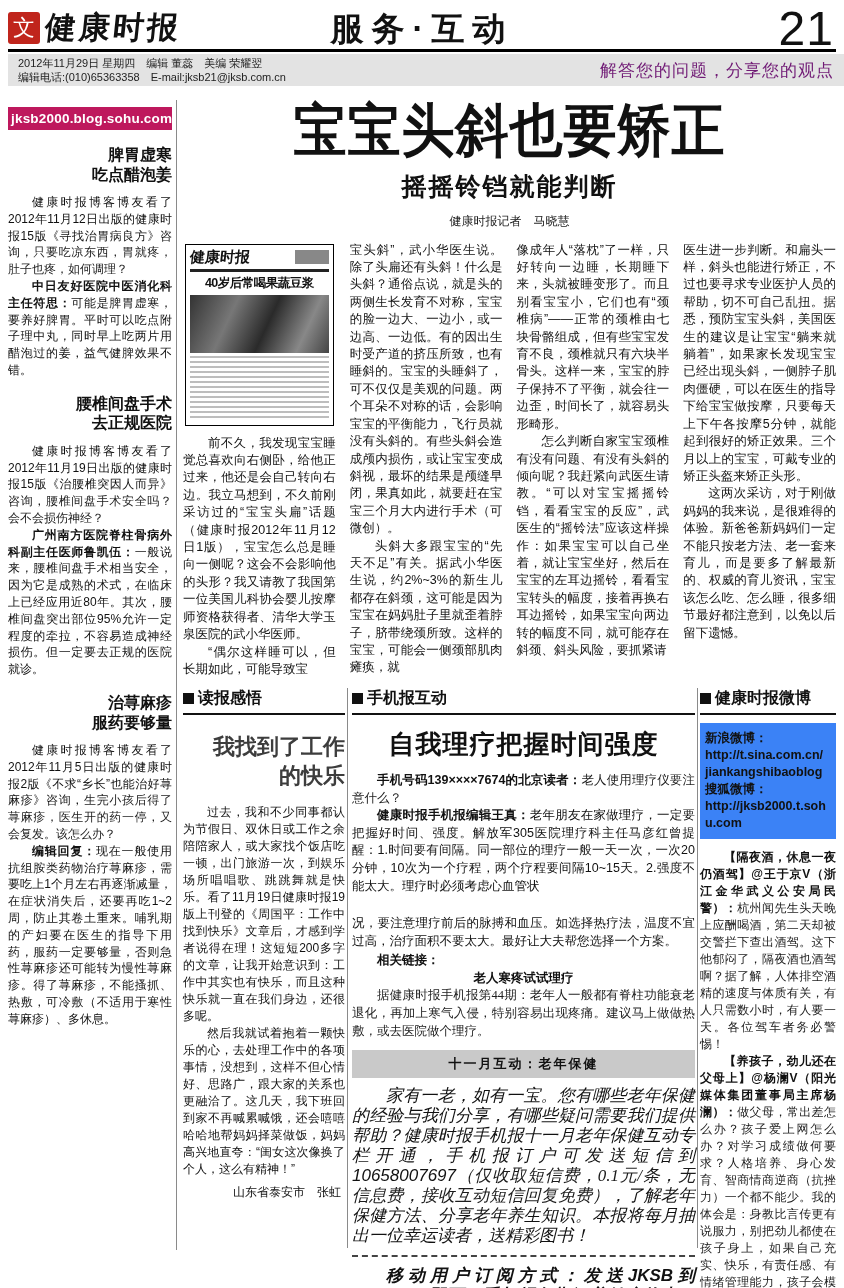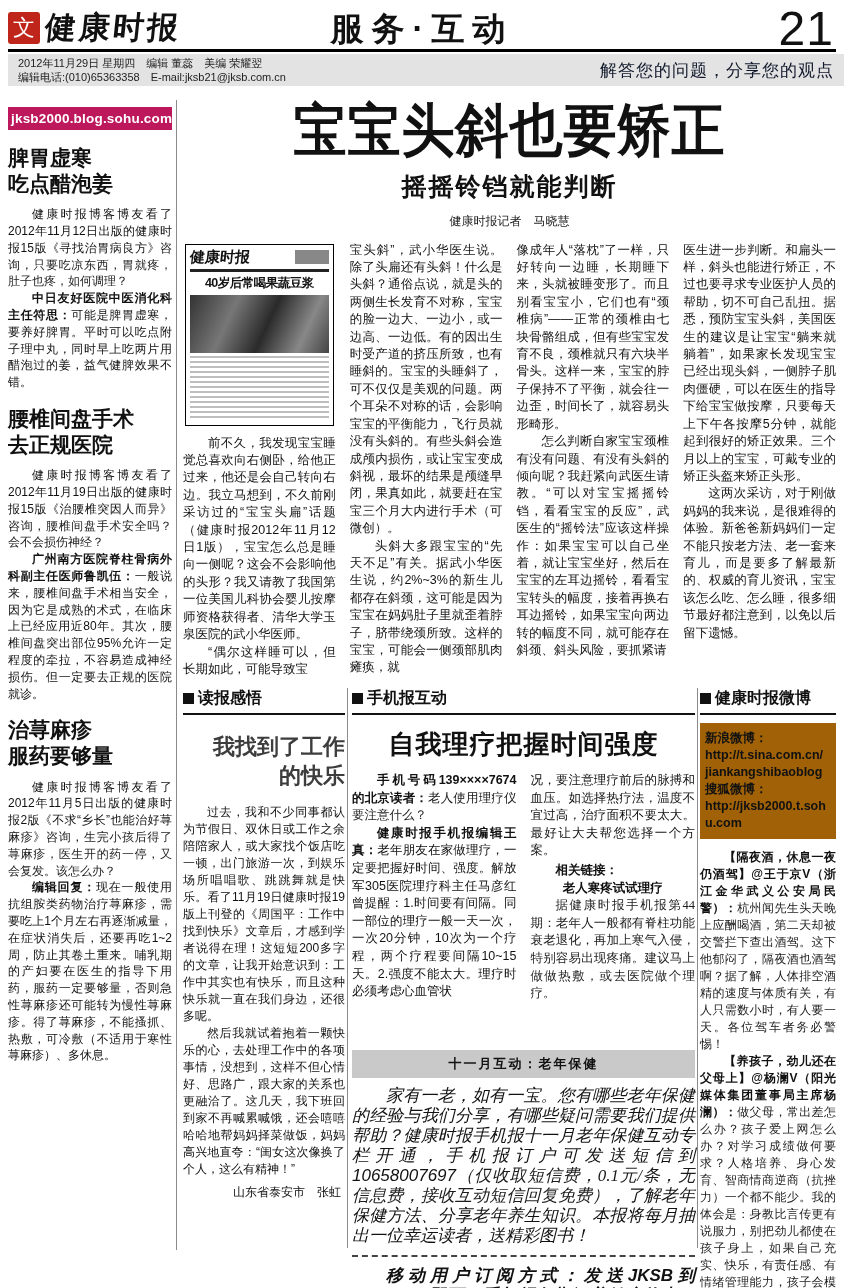--- a/index.html
+++ b/index.html
@@ -13,36 +13,36 @@
   .logo-text{font-size:31px;font-weight:bold;font-family:"Liberation Serif","DejaVu Serif",serif;
         transform:skewX(-6deg);letter-spacing:3px;}
   .sec-title{position:absolute;left:0;right:0;top:2px;text-align:center;font-size:33px;
         font-weight:900;letter-spacing:8px;}
   .page-num{position:absolute;right:2px;top:-4px;font-size:48px;font-weight:400;
         font-family:"Liberation Sans",sans-serif;letter-spacing:1px;}
   .head-rule{position:absolute;left:8px;top:49px;width:828px;height:3px;background:#000;}
   .gray-band{position:absolute;left:8px;top:54px;width:816px;height:30px;background:#e3e3e3;
         display:flex;justify-content:space-between;align-items:center;padding:1px 10px;gap:28px;}
   .band-left{font-size:11px;line-height:14px;color:#222;}
-  .band-slogan{font-size:17px;color:#0f172a;letter-spacing:1px;}
+  .band-slogan{font-size:17px;color:#701a75;letter-spacing:1px;}
   
   .sec-head{font-size:16px;font-weight:bold;border-bottom:2.5px solid #111;padding-bottom:4px;
         display:flex;align-items:center;gap:4px;}
   .sq{width:11px;height:11px;background:#111;display:inline-block;}
   .vrule{position:absolute;width:1px;background:#8a8a8a;}
   p{margin:0;}
   .body-txt{font-size:12px;line-height:17px;text-align:justify;}
   .ind{text-indent:2em;}
   .kai{font-family:"Liberation Serif","DejaVu Serif",serif;color:#1c1c1c;}
   .bold{font-weight:bold;}
   
   .sidebar{position:absolute;left:8px;top:100px;width:164px;}
   .blog-url{background:#be185d;color:#fff;font-weight:bold;font-size:13.5px;padding:4px 3px;
         margin-top:7px;text-align:center;letter-spacing:.2px;}
-  .side-title{font-size:21px;font-weight:900;text-align:left;line-height:1.22;margin:15px 0 10px;}
+  .side-title{font-size:16px;font-weight:900;text-align:right;line-height:1.22;margin:15px 0 10px;}
   .sidebar .body-txt{line-height:16.8px;}
   
   .main-top{position:absolute;left:183px;top:100px;width:653px;}
   .headline{font-size:53px;font-weight:900;text-align:center;letter-spacing:1px;line-height:1.05;
         transform:scaleY(1.08);transform-origin:top;}
   .subhead{font-size:25px;font-weight:900;text-align:center;margin-top:14px;letter-spacing:2px;}
   .byline{font-size:12px;text-align:center;margin-top:10px;color:#222;}
   .cols{display:flex;gap:14px;margin-top:12px;height:452px;overflow:hidden;}
   .col{flex:1;font-size:12.5px;line-height:17.4px;text-align:justify;}
   
@@ -57,31 +57,31 @@
   .thumb-photo{height:58px;background:linear-gradient(115deg,#333 0%,#777 30%,#2a2a2a 55%,#888 80%,#444 100%);}
   .thumb-lines{flex:1;background:repeating-linear-gradient(#9a9a9a 0 2px,transparent 2px 5px);opacity:.65;}
   
   .reading{position:absolute;left:183px;top:688px;width:162px;}
   .reading-title{font-size:22px;color:#3d3d3d;text-align:right;line-height:1.3;margin:18px 0 14px;
         font-weight:600;}
   .reading .body-txt{line-height:17px;}
   .signature{text-align:right;font-size:12px;margin-top:6px;padding-right:4px;}
   .mobile{position:absolute;left:352px;top:688px;width:343px;}
   .mobile-title{font-size:26px;font-weight:900;text-align:center;margin:12px 0 10px;letter-spacing:1px;}
-  .mob-cols{display:flex;gap:14px;height:272px;overflow:hidden;}
+  .mob-cols{display:flex;gap:14px;height:272px;overflow:hidden;flex-direction:column;}
   .mob-col{flex:1;font-size:12.5px;line-height:17.6px;text-align:justify;}
   .rel-label{font-weight:bold;text-indent:2em;margin-top:2px;}
   .rel-title{font-weight:bold;text-align:center;}
   .bar-title{background:#c9c9c9;text-align:center;font-weight:bold;font-size:13px;padding:5px 0;
         margin:6px 0 8px;letter-spacing:2px;}
   .mobile .wide-txt{font-size:17px;line-height:20px;text-align:justify;font-style:italic;}
   .dashed{border:none;border-top:2px dashed #444;margin:9px 0;}
   .subscribe{font-weight:bold;}
   .weibo{position:absolute;left:700px;top:688px;width:136px;}
-  .weibo-box{background:#a16207;margin-top:8px;padding:7px 5px;font-size:12.5px;line-height:17px;}
+  .weibo-box{background:#3b82f6;margin-top:8px;padding:7px 5px;font-size:12.5px;line-height:17px;}
   .weibo-box .lbl{font-weight:bold;}
   .weibo-box .url{font-weight:bold;word-break:break-all;}
   .weibo-posts{margin-top:10px;font-size:12px;line-height:17px;text-align:justify;}
   .weibo-posts p{text-indent:2em;}
 </style>
 </head>
 <body>
 
 <div class="page">
 

